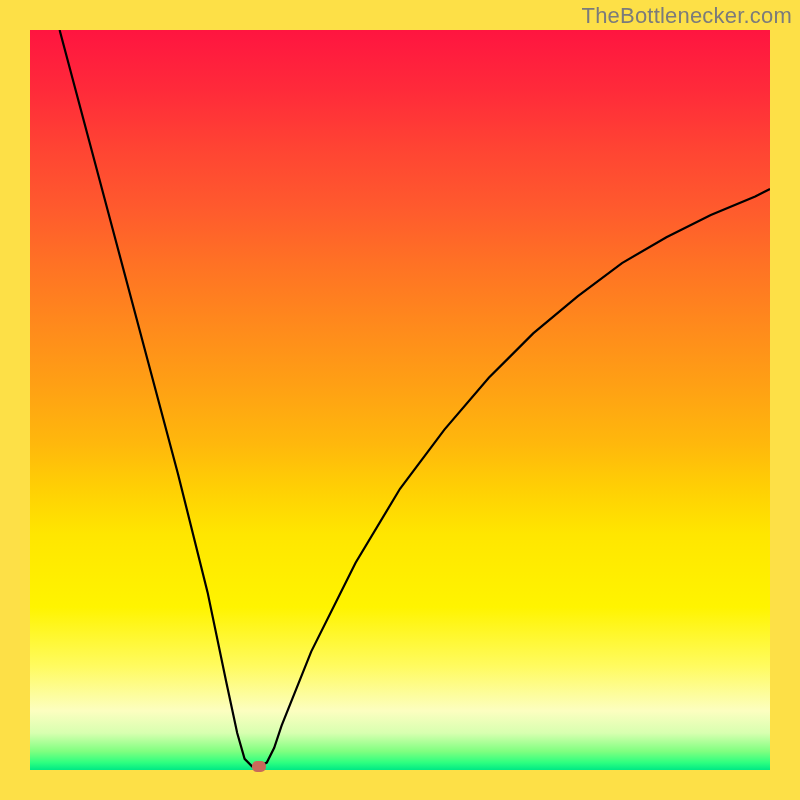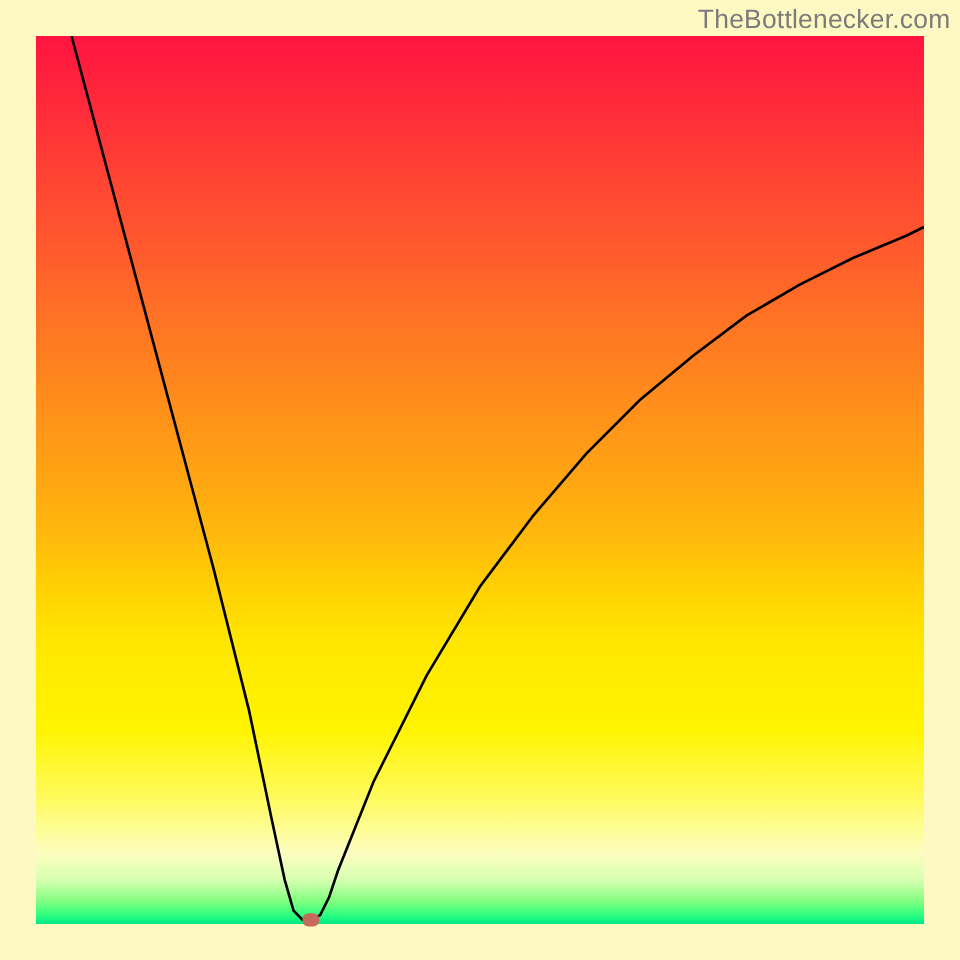--- a/index.html
+++ b/index.html
@@ -9,21 +9,21 @@
     height: 800px;
     background: #000;
     overflow: hidden;
   }
   .frame {
     position: absolute;
     left: 0;
     top: 0;
     width: 800px;
     height: 800px;
-    background: #fef9c3;
+    background: #fde047;
   }
   .plot-area {
     position: absolute;
     left: 30px;
     top: 30px;
     width: 740px;
     height: 740px;
     background: linear-gradient(to bottom,
       #ff1540 0%,
       #ff2a3a 8%,

